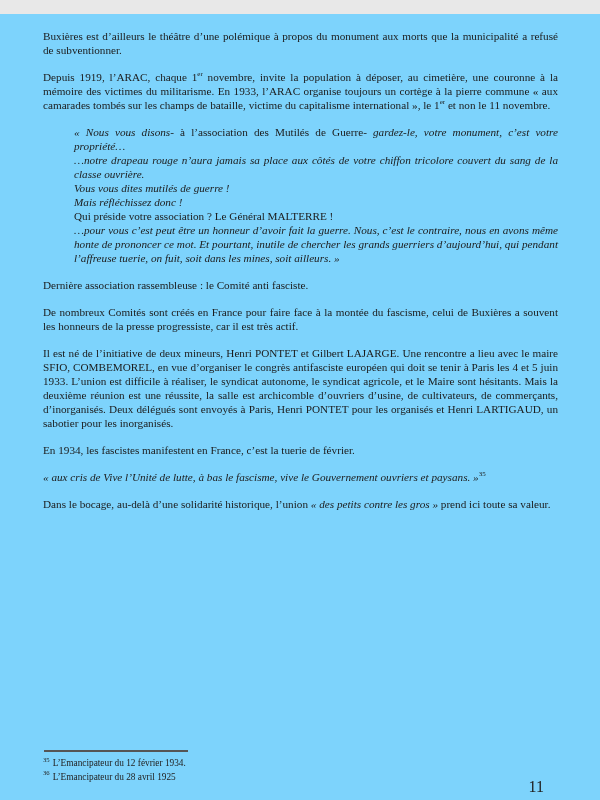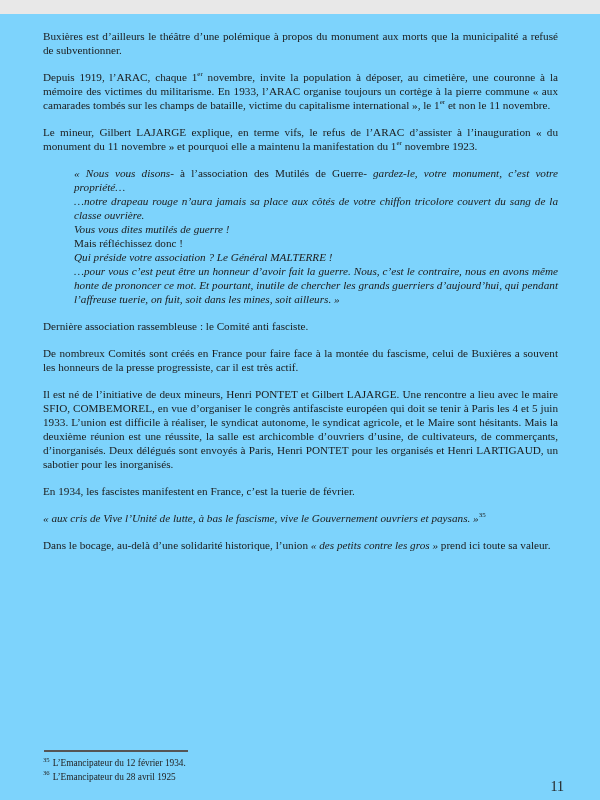--- a/index.html
+++ b/index.html
@@ -24,42 +24,41 @@
   .quote-line { text-align: justify; }
   .heading { font-weight: bold; margin: 0 0 13px 0; }
   sup { font-size: 0.62em; vertical-align: super; line-height: 0; }
   .footnotes { margin-top: auto; margin-bottom: 30px; }
   .fn-rule { width: 144px; height: 0; border-top: 2px solid #555; margin: 0 0 5px 1px; }
   .fn-line { font-size: 9.3px; line-height: 13.5px; color: #222; }
   .fn-line sup { font-size: 0.72em; margin-right: 3px; }
   .page-number {
     position: absolute;
     top: 766px;
-    right: 36px;
-    font-size: 14px;
+    right: 56px;
+    font-size: 16px;
     color: #222;
   }
 </style>
 </head>
 <body>
 
 <div class="page">
 
   <div class="para"><span>Buxières est d’ailleurs le théâtre d’une polémique à propos du monument aux morts que la municipalité a refusé de subventionner.</span></div>
 
   <div class="para"><span>Depuis 1919, l’ARAC, chaque 1</span><sup>er</sup><span> novembre, invite la population à déposer, au cimetière, une couronne à la mémoire des victimes du militarisme. En 1933, l’ARAC organise toujours un cortège à la pierre commune « aux camarades tombés sur les champs de bataille, victime du capitalisme international », le 1</span><sup>er</sup><span> et non le 11 novembre.</span></div>
 
-  <div class="para"><span>Le mineur, Gilbert LAJARGE explique, en terme vifs, le refus de l’ARAC d’assister à l’inauguration « du monument du 11 novembre » et pourquoi elle a maintenu la manifestation du 1</span><sup>er</sup><span> novembre 1923.</span></div>
 
   <div class="quote-block">
     <div class="quote-line"><span style="font-style: italic;">« Nous vous disons-</span><span> à l’association des Mutilés de Guerre-</span><span style="font-style: italic;"> gardez-le, votre monument, c’est votre propriété…</span></div>
     <div class="quote-line"><span style="font-style: italic;">…notre drapeau rouge n’aura jamais sa place aux côtés de votre chiffon tricolore couvert du sang de la classe ouvrière.</span></div>
     <div class="quote-line"><span style="font-style: italic;">Vous vous dites mutilés de guerre !</span></div>
-    <div class="quote-line"><span style="">Mais réfléchissez donc !</span></div>
-    <div class="quote-line"><span style="font-style: italic;">Qui préside votre association ? Le Général MALTERRE !</span></div>
+    <div class="quote-line"><span style="font-style: italic;">Mais réfléchissez donc !</span></div>
+    <div class="quote-line"><span style="">Qui préside votre association ? Le Général MALTERRE !</span></div>
     <div class="quote-line"><span style="font-style: italic;">…pour vous c’est peut être un honneur d’avoir fait la guerre. Nous, c’est le contraire, nous en avons même honte de prononcer ce mot. Et pourtant, inutile de chercher les grands guerriers d’aujourd’hui, qui pendant l’affreuse tuerie, on fuit, soit dans les mines, soit ailleurs. »</span></div>
   </div>
 
   <div class="para"><span>Dernière association rassembleuse : le Comité anti fasciste.</span></div>
 
   <div class="para"><span>De nombreux Comités sont créés en France pour faire face à la montée du fascisme, celui de Buxières a souvent les honneurs de la presse progressiste, car il est très actif.</span></div>
 
   <div class="para"><span>Il est né de l’initiative de deux mineurs, Henri PONTET et Gilbert LAJARGE. Une rencontre a lieu avec le maire SFIO, COMBEMOREL, en vue d’organiser le congrès antifasciste européen qui doit se tenir à Paris les 4 et 5 juin 1933. L’union est difficile à réaliser, le syndicat autonome, le syndicat agricole, et le Maire sont hésitants. Mais la deuxième réunion est une réussite, la salle est archicomble d’ouvriers d’usine, de cultivateurs, de commerçants, d’inorganisés. Deux délégués sont envoyés à Paris, Henri PONTET pour les organisés et Henri LARTIGAUD, un sabotier pour les inorganisés.</span></div>
 
   <div class="para"><span>En 1934, les fascistes manifestent en France, c’est la tuerie de février.</span></div>

